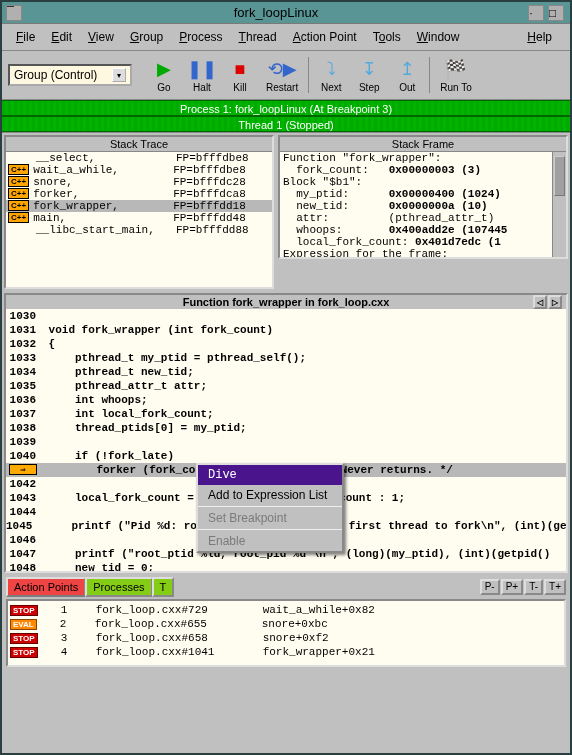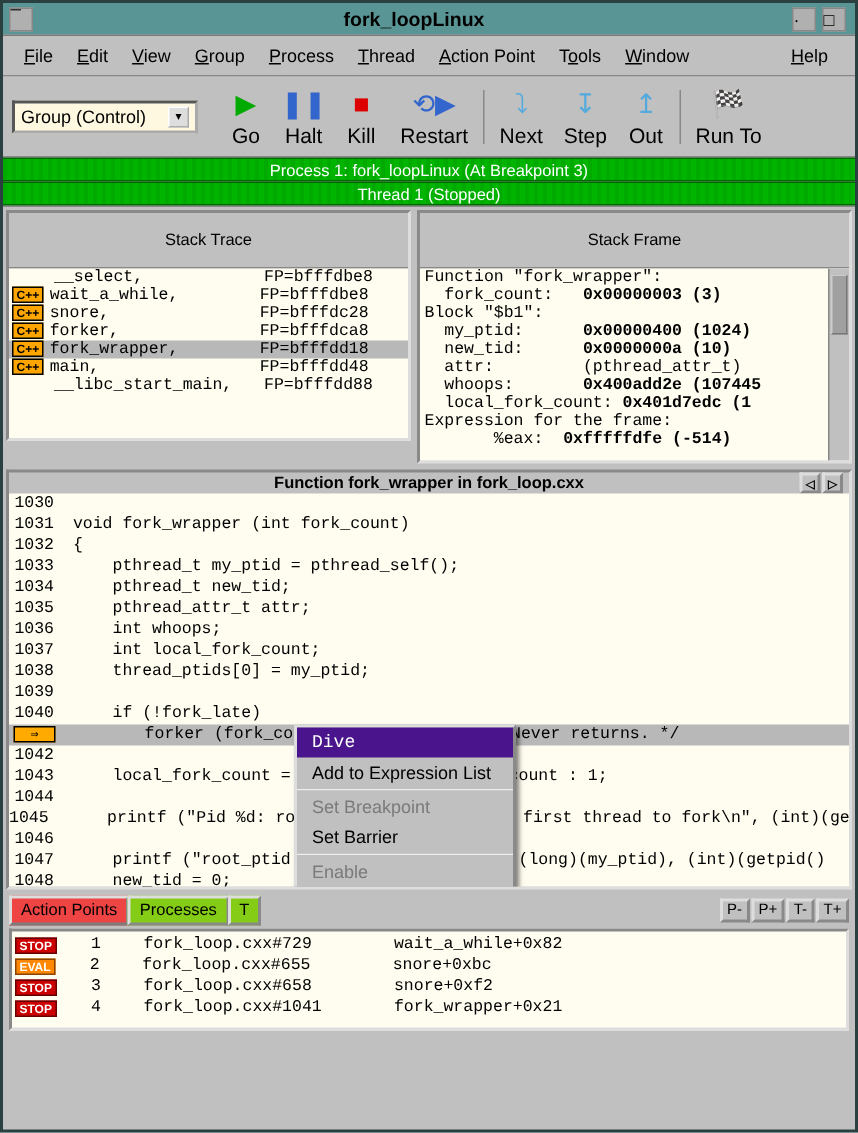--- a/index.html
+++ b/index.html
@@ -1,53 +1,53 @@
 <!DOCTYPE html>
 <html><head>
 <meta charset="utf-8">
 <style>
 * { box-sizing: border-box; margin: 0; padding: 0; }
 body { font-family: "Helvetica", sans-serif; font-size: 12px; background: #4a8080; width: 572px; height: 755px; overflow: hidden; }
 .window { width: 572px; height: 755px; background: #c0c0c0; border: 2px solid #2a4040; display: flex; flex-direction: column; }
 .titlebar { background: linear-gradient(#5a9595, #5a9595); height: 22px; display: flex; align-items: center; padding: 0 4px; border-bottom: 1px solid #7a7a7a; }
 .titlebar-btn { width: 16px; height: 16px; background: #b0b0b0; border: 1px solid #888; margin-right: 2px; }
 .titlebar-line { width: 7px; height: 1px; background: #333; }
-.title-text { flex: 1; text-align: center; font-weight: bold; font-size: 13px; color: #000; }
+.title-text { flex: 1; text-align: center; font-weight: normal; font-size: 13px; color: #000; }
 .titlebar-right { display: flex; gap: 2px; }
 .menubar { display: flex; padding: 4px 8px; background: #c0c0c0; border-bottom: 1px solid #888; }
 .menu-item { padding: 2px 6px; margin-right: 4px; cursor: pointer; font-size: 12px; }
 .menu-item u { text-decoration: underline; }
 .menu-spacer { flex: 1; }
 .toolbar { display: flex; align-items: center; padding: 4px 6px; background: #c0c0c0; gap: 2px; border-bottom: 1px solid #888;}
 .group-combo { display: flex; align-items: center; border: 2px inset #aaa; background: #fff8e0; padding: 2px 4px; width: 124px; height: 22px; }
 .combo-btn { width: 14px; height: 14px; background: #ddd; border: 1px outset #fff; margin-left: auto; font-size: 8px; display:flex;align-items:center;justify-content:center; }
 .tool-btn { display: flex; flex-direction: column; align-items: center; padding: 2px 6px; cursor: pointer; }
 .tool-icon { width: 24px; height: 24px; display: flex; align-items: center; justify-content: center; font-size: 18px; }
-.tool-label { font-size: 14px; margin-top: 1px; text-align: center; }
+.tool-label { font-size: 10px; margin-top: 1px; text-align: center; }
 .sep { width: 1px; height: 36px; background: #888; margin: 0 2px; }
 .green-bar { background: linear-gradient(to right, #00aa00 60%, #00aa00); color: #fff; text-align: center; font-size: 11px; height: 16px; line-height:16px; border-top:1px solid #060; border-bottom:1px solid #060; position:relative; overflow:hidden;}
 .green-bar::before { content:""; position:absolute; left:0; top:0; bottom:0; width:100%; background: repeating-linear-gradient(90deg,#0a0,#0a0 3px,#0c0 3px,#0c0 6px); opacity:.3;}
 .green-bar span { position: relative; z-index: 1; }
 .panes-row { display: flex; border-top: 1px solid #888; }
 .pane { border: 2px inset #ddd; background: #c0c0c0; margin: 2px; display: flex; flex-direction: column; }
-.pane-header { text-align: center; font-size: 11px; padding: 12px; background: #c0c0c0; border-bottom: 1px solid #888; }
+.pane-header { text-align: center; font-size: 11px; padding: 1px; background: #c0c0c0; border-bottom: 1px solid #888; }
 .pane-body { background: #fffdf0; font-family: "Courier New", monospace; font-size: 11px; overflow: hidden; flex: 1; position: relative; }
 .stack-trace { width: 270px; height: 154px; }
-.stack-frame { flex: 1; height: 169px; }
+.stack-frame { flex: 1; height: 124px; }
 .trace-line { display: flex; padding: 0 2px; white-space: pre; }
 .trace-line.sel { background: #b8b8b8; }
 .cpp-badge { background: orange; color: #000; border: 1px solid #000; font-size: 8px; padding: 0 2px; margin-right: 4px; font-family: sans-serif; font-weight:bold; height:11px; line-height:10px;}
 .frame-line { white-space: pre; padding: 0 3px; }
 .frame-line .bold { font-weight: bold; }
 .source-pane { margin: 2px; border: 2px inset #ddd; display: flex; flex-direction: column; height: 280px; }
 .source-header { text-align: center; font-size: 11px; padding: 1px; position: relative; font-weight: bold; }
 .nav-btns { position: absolute; right: 4px; top: 0; display: flex; gap: 1px; }
 .nav-btn { width: 14px; height: 14px; border: 2px outset #ddd; font-size: 8px; display:flex; align-items:center; justify-content:center; background:#c0c0c0;}
 .source-body { background: #fffdf0; font-family: "Courier New", monospace; font-size: 11px; flex: 1; overflow: hidden; position: relative; }
-.src-line { display: flex; white-space: pre; height: 14px; line-height: 14px; }
+.src-line { display: flex; white-space: pre; height: 14px; line-height: 14px; font-weight: bold; }
 .lineno { width: 36px; text-align: right; padding-right: 6px; color: #000; }
 .src-text { flex: 1; }
 .src-line.hl { background: #b8b8b8; }
 .arrow-mark { background: #ffaa00; color: #000; width: 28px; height: 11px; margin-left: 3px; margin-top:1px; border:1px solid #000; font-size:9px; display:flex;align-items:center;justify-content:center;}
 .context-menu { position: absolute; left: 190px; top: 154px; background: #c0c0c0; border: 2px outset #ddd; width: 148px; z-index: 100; box-shadow: 2px 2px 3px rgba(0,0,0,.5); }
 .ctx-item { padding: 3px 10px; font-size: 12px; font-family: "Helvetica", sans-serif; }
 .ctx-item.sel { background: #4a148c; color: #fff; font-family: Liberation Mono, monospace; }
 .ctx-item.dis { color: #7a7a7a; }
 .ctx-sep { height: 1px; background: #888; margin: 1px 0; border-bottom:1px solid #eee;}
 .bottom-tabs { display: flex; align-items: center; padding: 2px 4px; background:#c0c0c0;}
@@ -202,21 +202,20 @@
         <div class="src-line"><span class="lineno">1044</span><span class="src-text"> </span></div>
         <div class="src-line"><span class="lineno">1045</span><span class="src-text">     printf ("Pid %d: root forking %d threads, first thread to fork\n", (int)(getp</span></div>
         <div class="src-line"><span class="lineno">1046</span><span class="src-text"> </span></div>
         <div class="src-line"><span class="lineno">1047</span><span class="src-text">     printf ("root_ptid %ld, root_pid %d \n", (long)(my_ptid), (int)(getpid()</span></div>
         <div class="src-line"><span class="lineno">1048</span><span class="src-text">     new_tid = 0;</span></div>
         <div class="context-menu" id="ctx-menu">
           <div class="ctx-item sel">Dive</div>
           <div class="ctx-item">Add to Expression List</div>
           <div class="ctx-sep"></div>
           <div class="ctx-item dis">Set Breakpoint</div>
-          <div class="ctx-item">Set Barrier</div>
           <div class="ctx-sep"></div>
           <div class="ctx-item dis">Enable</div>
         </div>
     </div>
   </div>
 
   <div class="bottom-tabs">
     <div class="tab active">Action Points</div>
     <div class="tab">Processes</div>
     <div class="tab">T</div>

